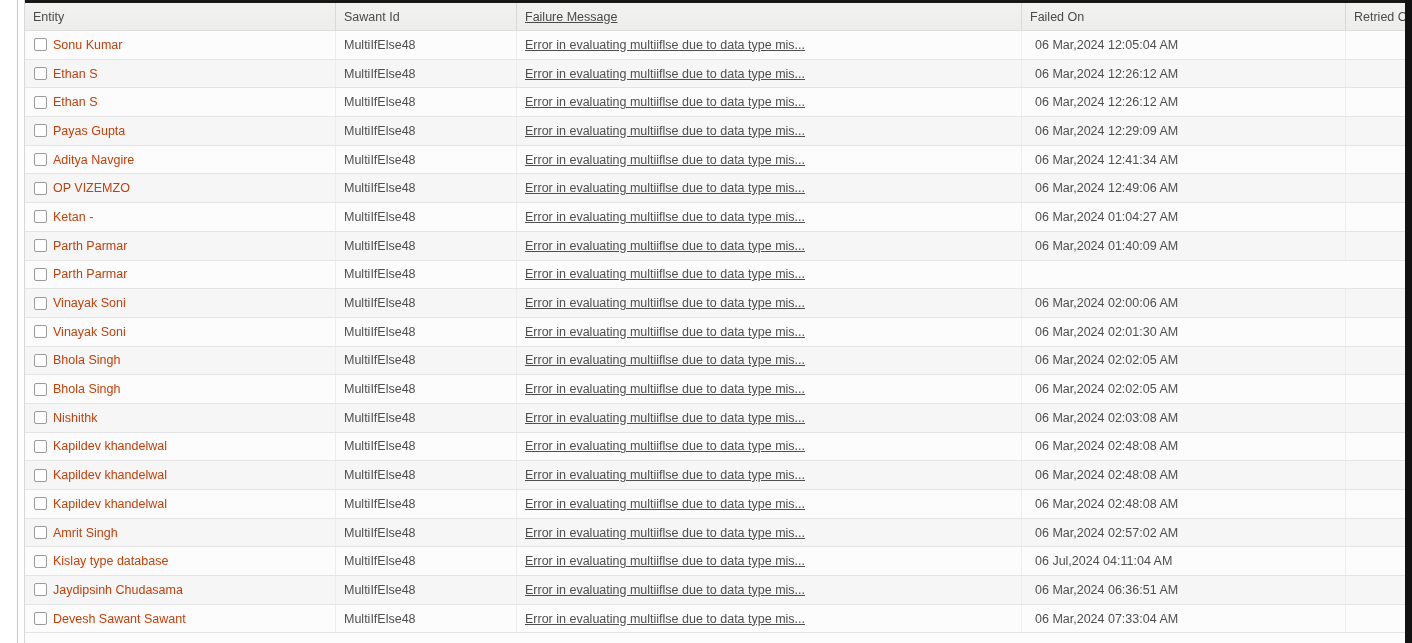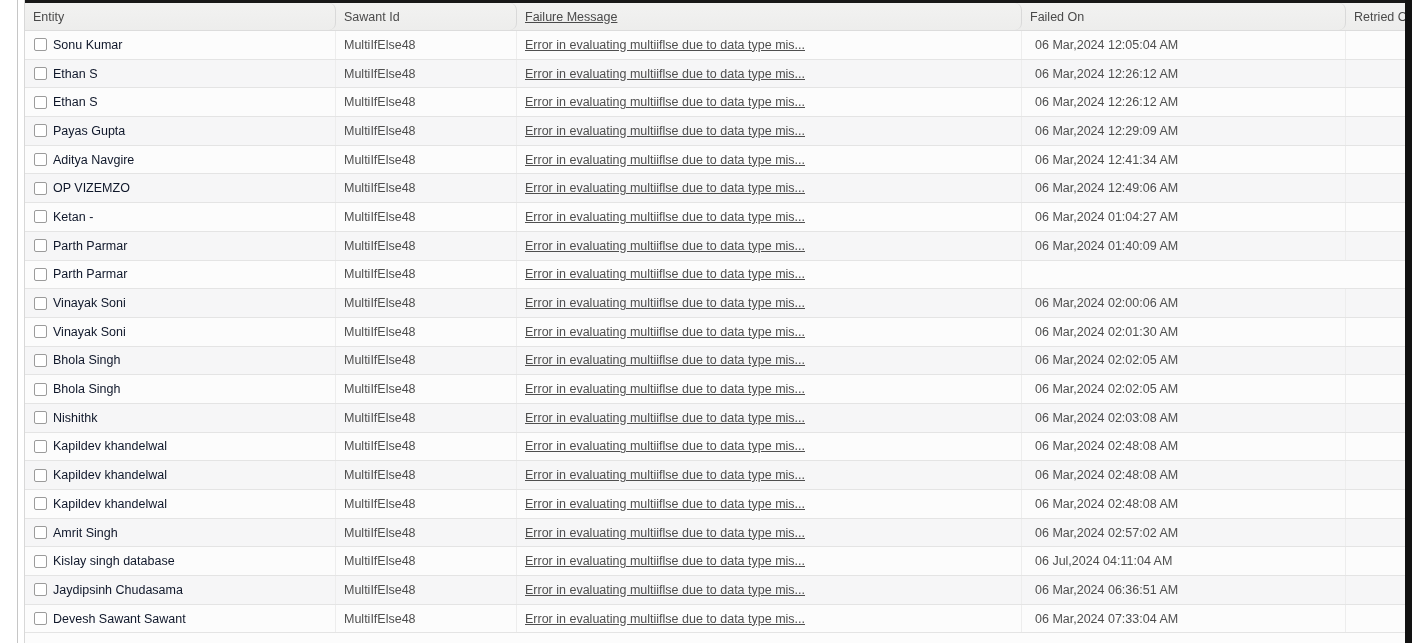--- a/index.html
+++ b/index.html
@@ -44,21 +44,20 @@
     font-size: 12.5px;
   }
   .header-cell {
     height: 100%;
     display: flex;
     align-items: center;
     padding-left: 8px;
     border-right: 1px solid #d9d9d9;
     white-space: nowrap;
     overflow: hidden;
-    border-radius: 7px;
   }
   .header-cell:last-child { border-right: none; }
   .col-entity  { width: 311px; flex: none; }
   .col-action  { width: 181px; flex: none; }
   .col-failure { width: 505px; flex: none; text-decoration: underline; }
   .col-failed  { width: 324px; flex: none; }
   .col-retried { width: 60px;  flex: 1; }
   .table-body { flex: 1; display: flex; flex-direction: column; overflow: hidden; }
   .table-row {
     display: flex;
@@ -85,21 +84,21 @@
   .row-checkbox {
     width: 13px; height: 13px;
     flex: none;
     border: 1px solid #9b9b9b;
     border-radius: 2px;
     background: #ffffff;
     margin: 0 6px 0 9px;
     cursor: pointer;
   }
   .entity-link {
-    color: #0f172a;
+    color: #c2410c;
     text-decoration: none;
     cursor: pointer;
   }
   .failed-on-cell { padding-left: 13px; }
   .stub-row { flex: 1; background: #fcfcfc; }
 </style>
 </head>
 <body>
 
 <div class="screen">
@@ -292,21 +291,21 @@
       <a class="entity-link">Amrit Singh</a>
     </div>
     <div class="cell col-action">MultiIfElse48</div>
     <div class="cell col-failure">Error in evaluating multiiflse due to data type mis...</div>
     <div class="cell col-failed failed-on-cell">06 Mar,2024 02:57:02 AM</div>
     <div class="cell col-retried"></div>
   </div>
         <div class="table-row">
     <div class="cell entity-cell col-entity">
       <span class="row-checkbox"></span>
-      <a class="entity-link">Kislay singh database</a>
+      <a class="entity-link">Kislay type database</a>
     </div>
     <div class="cell col-action">MultiIfElse48</div>
     <div class="cell col-failure">Error in evaluating multiiflse due to data type mis...</div>
     <div class="cell col-failed failed-on-cell">06 Jul,2024 04:11:04 AM</div>
     <div class="cell col-retried"></div>
   </div>
         <div class="table-row alt">
     <div class="cell entity-cell col-entity">
       <span class="row-checkbox"></span>
       <a class="entity-link">Jaydipsinh Chudasama</a>

